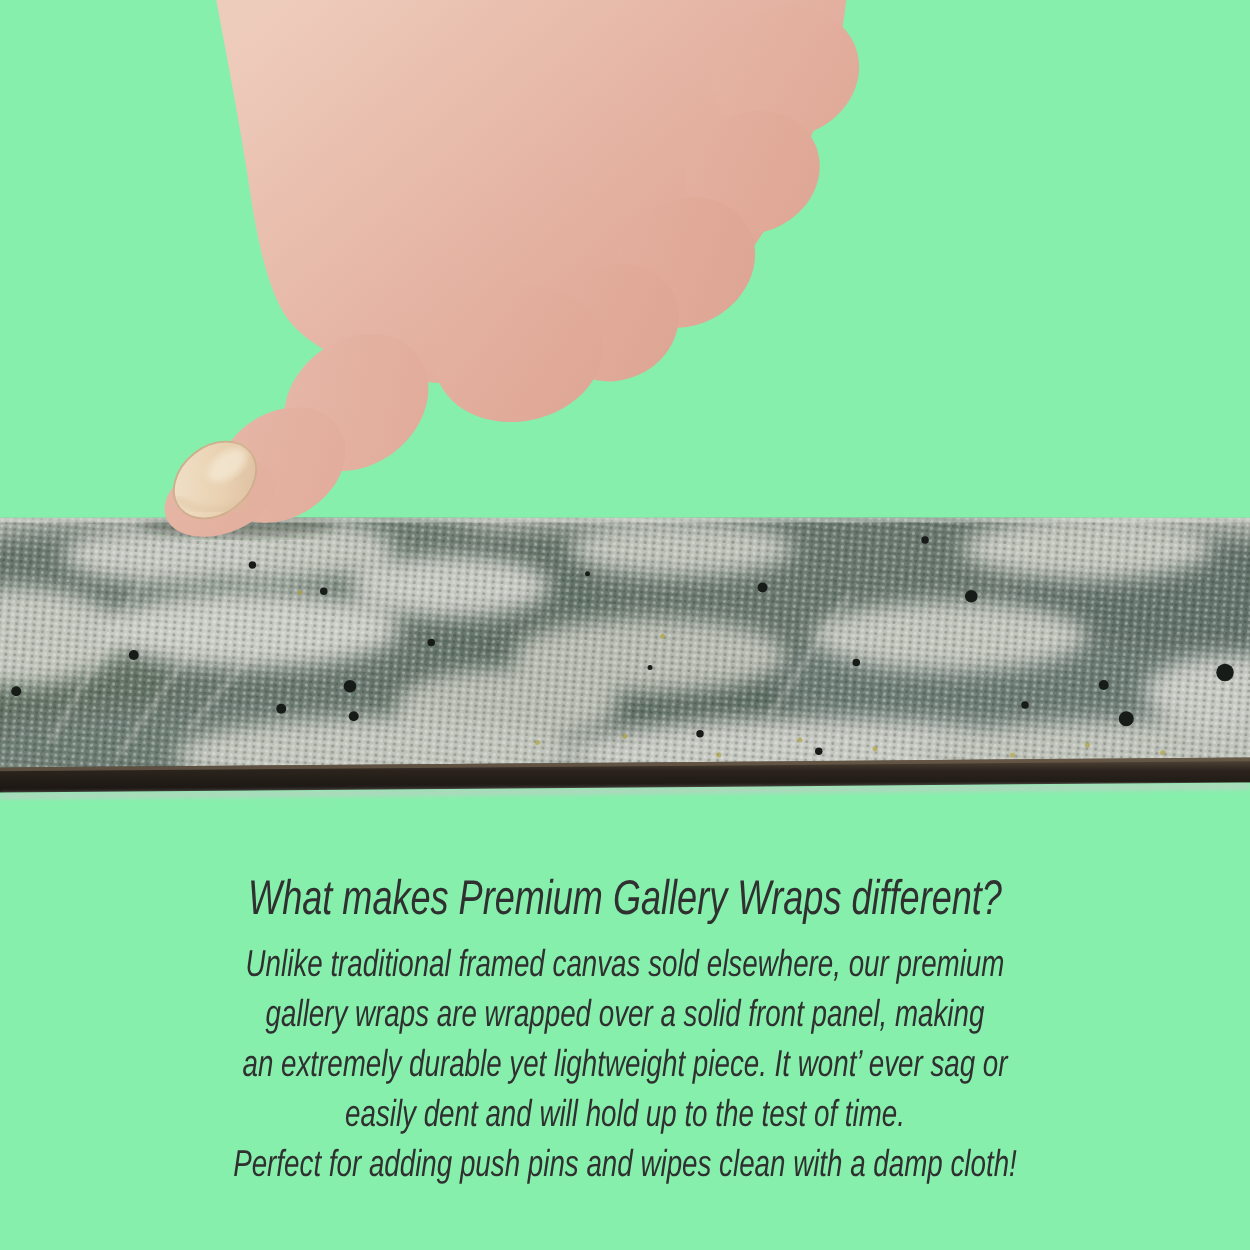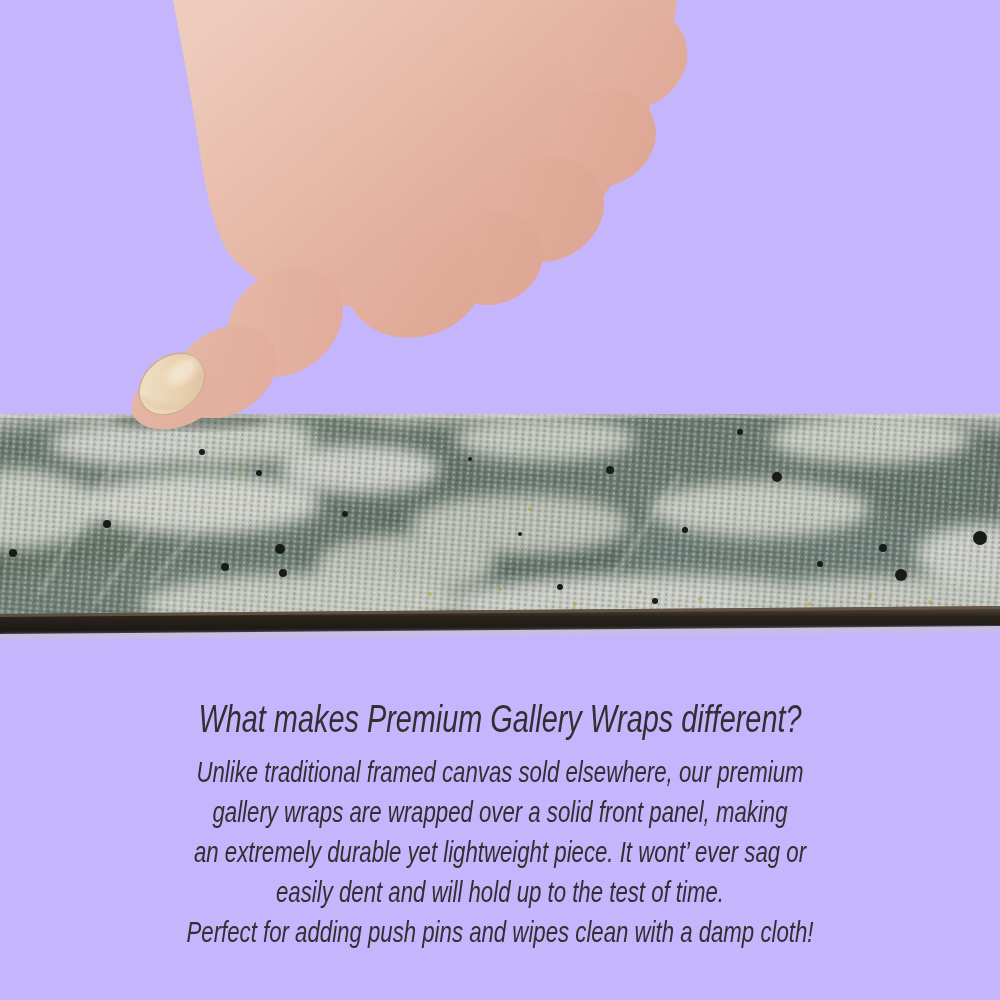--- a/index.html
+++ b/index.html
@@ -1,18 +1,18 @@
 <!DOCTYPE html>
 <html><head>
 <meta charset="utf-8">
 <style>
   html,body{margin:0;padding:0;background:#ffffff;}
   .stage{
     position:relative;width:1000px;height:1000px;margin:0 auto;
-    background:#c4b5fd;overflow:hidden;
+    background:#86efac;overflow:hidden;
     font-family:"Liberation Sans", sans-serif;
   }
   .photo-layer{position:absolute;left:0;}
   #strip-svg{top:414px;}
   #hand-svg{top:0;}
   .copy{
     position:absolute;left:0;top:694px;width:1000px;
     text-align:center;color:#303030;font-style:italic;
   }
   .squeeze{transform:scaleX(0.74);transform-origin:500px 0;}

